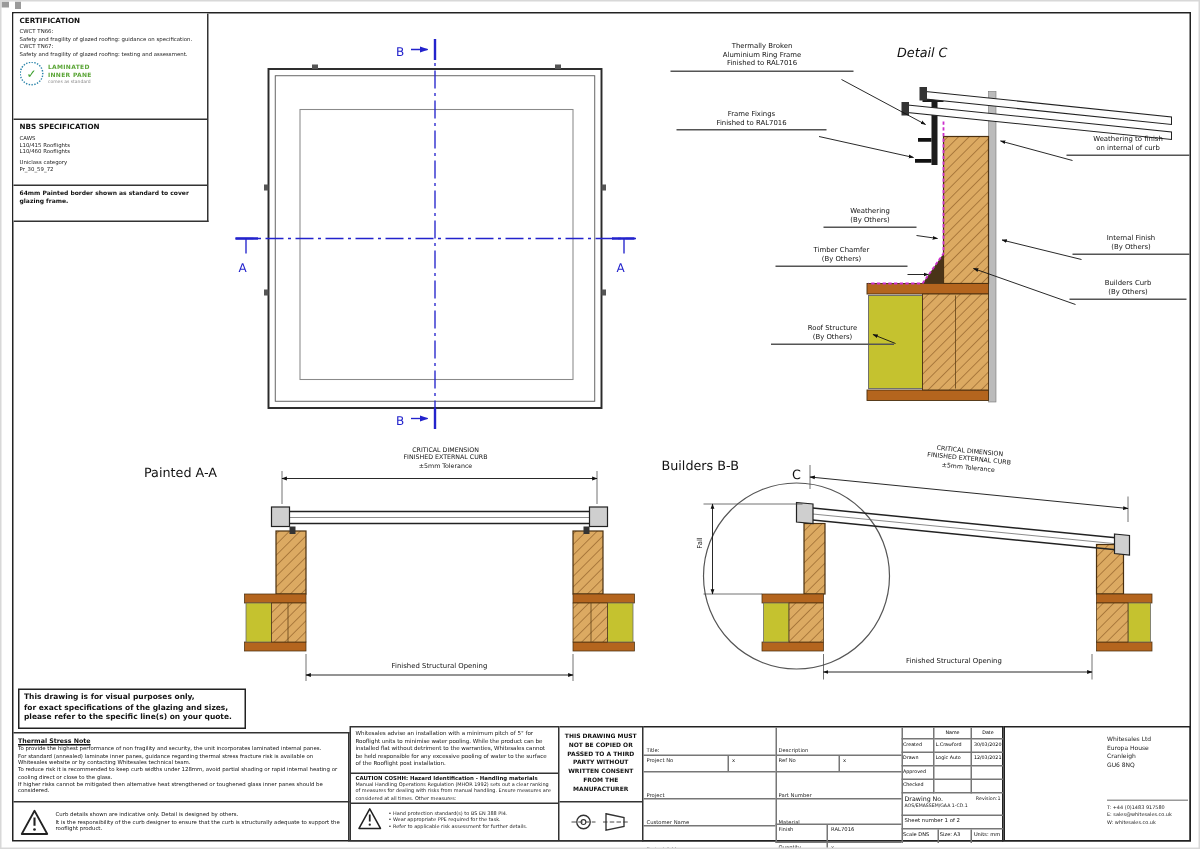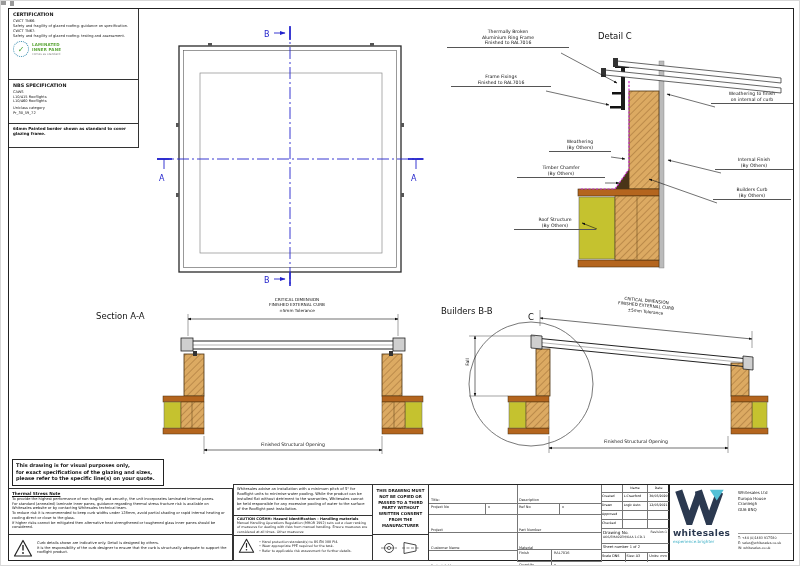--- a/index.html
+++ b/index.html
@@ -120,21 +120,21 @@
     <rect x="172" y="45" width="5" height="9" fill="#333"></rect>
     <line x1="120" y1="40" x2="176" y2="70" stroke="#111" stroke-width="0.6" marker-end="url(#arwC)"></line>
     <line x1="105" y1="78" x2="168" y2="92" stroke="#111" stroke-width="0.6" marker-end="url(#arwC)"></line>
     <line x1="274" y1="94" x2="226" y2="81" stroke="#111" stroke-width="0.6" marker-end="url(#arwC)"></line>
     <line x1="170" y1="144" x2="184" y2="146" stroke="#111" stroke-width="0.6" marker-end="url(#arwC)"></line>
     <line x1="164" y1="170" x2="178" y2="170" stroke="#111" stroke-width="0.6" marker-end="url(#arwC)"></line>
     <line x1="280" y1="160" x2="227" y2="147" stroke="#111" stroke-width="0.6" marker-end="url(#arwC)"></line>
     <line x1="276" y1="190" x2="208" y2="166" stroke="#111" stroke-width="0.6" marker-end="url(#arwC)"></line>
     <line x1="156" y1="216" x2="141" y2="210" stroke="#111" stroke-width="0.6" marker-end="url(#arwC)"></line>
   </svg>
-  <div class="a sec-title" style="left:597px;top:30px;">Detail C</div>
+  <div class="a sec-title" style="left:597px;top:30px;font-style:italic;">Detail C</div>
   <div class="a lab pre ulab" style="left:446px;top:28px;width:122px;">Thermally Broken
 Aluminium Ring Frame
 Finished to RAL7016</div>
   <div class="a lab pre ulab" style="left:450px;top:73px;width:100px;">Frame Fixings
 Finished to RAL7016</div>
   <div class="a lab pre ulab" style="left:710px;top:90px;width:82px;">Weathering to finish
 on internal of curb</div>
   <div class="a lab pre ulab" style="left:548px;top:138px;width:62px;">Weathering
 (By Others)</div>
   <div class="a lab pre ulab" style="left:516px;top:164px;width:88px;">Timber Chamfer
@@ -175,21 +175,21 @@
     <line x1="102" y1="49" x2="322" y2="49" stroke="#666" stroke-width="0.5"></line>
     <line x1="102" y1="53" x2="322" y2="53" stroke="#222" stroke-width="1"></line>
     <rect x="100" y="42" width="12" height="13" fill="#cfcfcf" stroke="#222" stroke-width="0.8"></rect>
     <rect x="312" y="42" width="12" height="13" fill="#cfcfcf" stroke="#222" stroke-width="0.8"></rect>
     <rect x="112" y="55" width="4" height="5" fill="#333"></rect>
     <rect x="308" y="55" width="4" height="5" fill="#333"></rect>
     <line x1="123" y1="140" x2="123" y2="158" stroke="#444" stroke-width="0.5"></line>
     <line x1="301" y1="140" x2="301" y2="158" stroke="#444" stroke-width="0.5"></line>
     <line x1="123" y1="154" x2="301" y2="154" stroke="#111" stroke-width="0.6" marker-start="url(#arwA)" marker-end="url(#arwA)"></line>
   </svg>
-  <div class="a sec-title" style="left:95px;top:310px;">Section A-A</div>
+  <div class="a sec-title" style="left:95px;top:310px;">Painted A-A</div>
   <div class="a dim pre" style="left:230px;top:296px;width:132px;">CRITICAL DIMENSION
 FINISHED EXTERNAL CURB
 ±5mm Tolerance</div>
   <div class="a dim" style="left:222px;top:441px;width:140px;font-size:4.6px;">Finished Structural Opening</div>
 
   <svg class="a" style="left:430px;top:295px;" width="365" height="170" viewBox="0 0 365 170">
     <defs>
       <pattern id="hB" width="5" height="5" patternTransform="rotate(45)" patternUnits="userSpaceOnUse">
         <rect width="5" height="5" fill="#dcaa62"></rect>
           <line x1="0" y1="0" x2="0" y2="5" stroke="#8a5a24" stroke-width="0.8"></line>
@@ -376,29 +376,20 @@
       <div style="height:9px;border-bottom:1px solid #777;padding:1px 2px;box-sizing:border-box;font-size:3.6px;color:#111;">Sheet number 1 of 2</div>
       <div style="display:flex;height:9px;">
         <div class="mini-cell" style="width:23px;font-size:3.4px;border-bottom:none;">Scale DNS</div>
         <div class="mini-cell" style="width:21px;font-size:3.4px;border-bottom:none;">Size: A3</div>
         <div class="mini-cell" style="width:20px;font-size:3.4px;border-bottom:none;border-right:none;">Units: mm</div>
       </div>
     </div>
   </div>
 
   <div class="a" style="left:668px;top:483px;width:125px;height:77px;border:1px solid #222;border-left:1px solid #222;">
-    <div class="a" style="left:3px;top:4px;width:62px;">
-      <svg width="54" height="36" viewBox="0 0 64 44">
-        <path d="M6,2 L19,40 L31,6" fill="none" stroke="#2b3950" stroke-width="9" stroke-linejoin="miter"></path>
-        <path d="M30,2 L43,40 L56,4" fill="none" stroke="#2b3950" stroke-width="9" stroke-linejoin="miter"></path>
-        <polygon points="44,1 61,1 52.5,14" fill="#53c0d6"></polygon>
-      </svg>
-      <div style="font-size:9px;font-weight:bold;color:#2b3950;letter-spacing:.3px;line-height:1;">whitesales</div>
-      <div style="font-size:4.2px;color:#3fb0c6;margin-top:1px;">experience.brighter</div>
-    </div>
     <div class="a pre" style="left:68px;top:5px;width:54px;font-size:4px;line-height:1.4;color:#222;">Whitesales Ltd
 Europa House
 Cranleigh
 GU6 8NQ</div>
     <div class="a pre" style="left:68px;top:48px;width:54px;font-size:3.3px;line-height:1.45;color:#222;border-top:1px solid #999;padding-top:2px;">T: +44 (0)1483 917580
 E: sales@whitesales.co.uk
 W: whitesales.co.uk</div>
   </div>
 
 </div>

